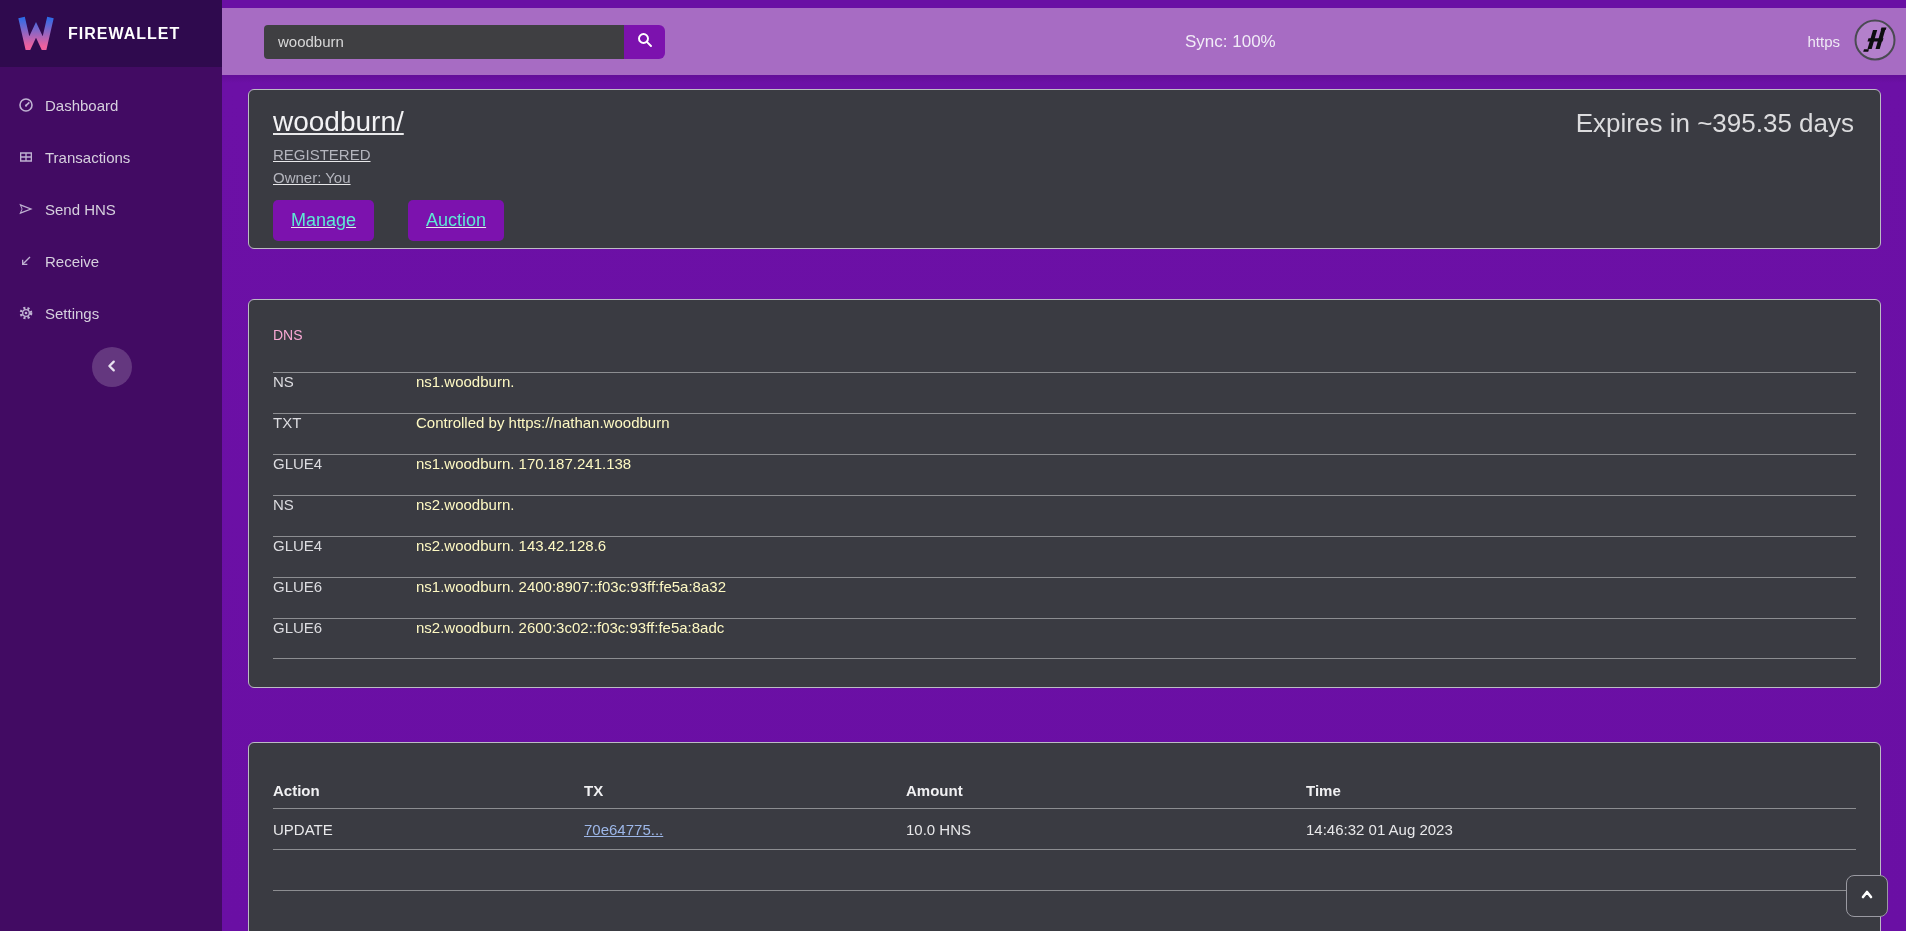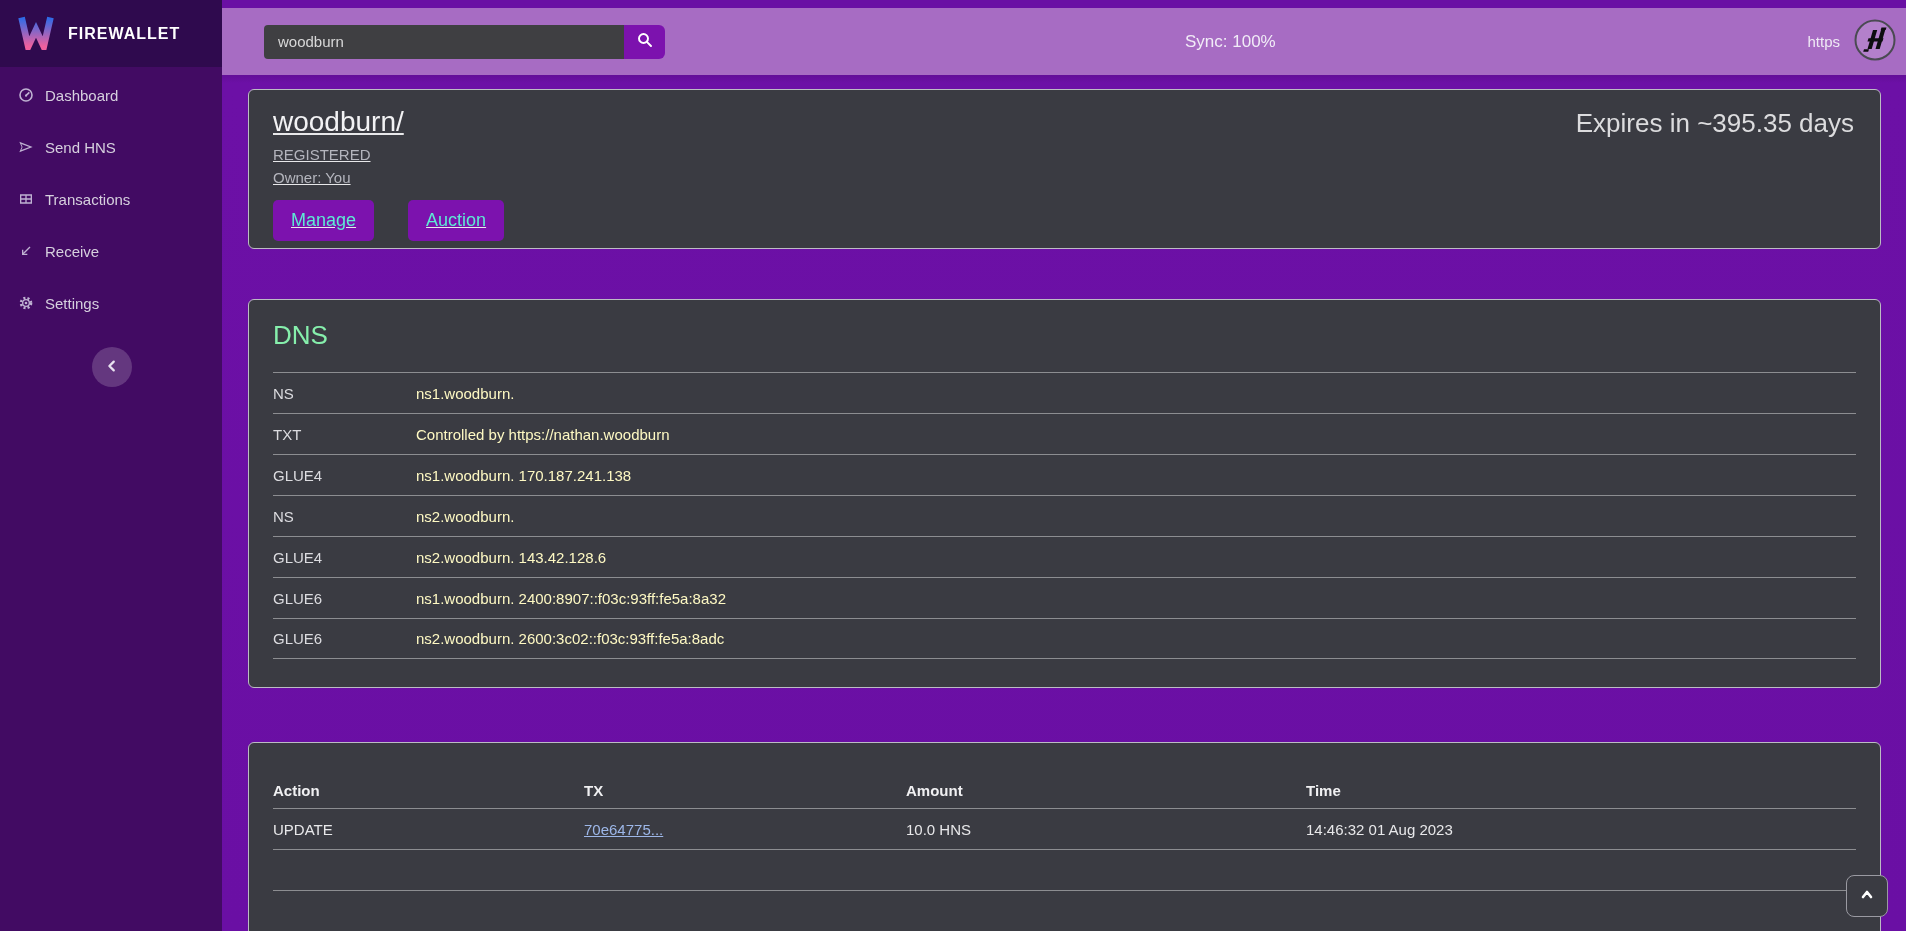--- a/index.html
+++ b/index.html
@@ -12,21 +12,21 @@
   
   .sidebar {
     position:fixed; left:0; top:0; bottom:0; width:222px;
     background:#420b63; z-index:20;
   }
   .logo-block {
     height:67px; background:#2f0a4e;
     display:flex; align-items:center; gap:12px; padding-left:16px;
   }
   .brand { color:#ffffff; font-weight:bold; font-size:16px; letter-spacing:1px; }
-  .nav { padding-top:2px; }
+  .nav { padding-top:12px; }
   .nav-item {
     height:52px; display:flex; align-items:center; gap:11px;
     padding-left:18px; color:#d6d0de; font-size:15px; cursor:pointer;
   }
   .nav-item .icn { color:#bfb2d2; display:flex; align-items:center; }
   .collapse-btn {
     position:absolute; left:92px; top:347px; width:40px; height:40px;
     border-radius:50%; background:rgba(255,255,255,0.18);
     display:flex; align-items:center; justify-content:center;
     color:#e8e2ef; cursor:pointer; border:none;
@@ -73,24 +73,24 @@
   .domain-status { font-size:15px; color:#b4b5bd; margin-top:8px; }
   .domain-owner { font-size:15px; color:#b4b5bd; margin-top:6px; }
   .expires { position:absolute; right:26px; top:18px; font-size:26px; color:#dcdcde; }
   .btn-row { margin-top:14px; display:flex; gap:34px; }
   .pbtn {
     background:#7c12ae; color:#5eead4; border:none; border-radius:5px;
     font-size:18px; padding:10px 18px; cursor:pointer; font-family:inherit;
   }
 
   .dns-card { margin-top:50px; padding:20px 24px 28px; }
-  .card-title { font-size:26px; color:#86efac; font-weight:500; line-height:30px; }
+  .card-title { font-size:14px; color:#f9a8d4; font-weight:500; line-height:30px; }
   .dns-table { margin-top:22px; }
   .dns-row {
-    display:flex; height:41px; align-items:center;
+    display:flex; height:41px; 
     border-top:1px solid rgba(255,255,255,0.42); font-size:15px;
   }
   .dns-row:last-child { border-bottom:1px solid rgba(255,255,255,0.42); }
   .dns-type { width:143px; color:#dcdce0; flex-shrink:0; }
   .dns-value { color:#fef9c3; }
 
   .history-card { margin-top:54px; padding:20px 24px; height:280px; }
   .h-table { margin-top:10px; }
   .h-row {
     display:grid; grid-template-columns:311px 322px 400px 1fr;
@@ -131,32 +131,32 @@
             <circle cx="12" cy="12" r="9" fill="none" stroke="currentColor" stroke-width="2.4"></circle>
             <path d="M12 13L17 8" stroke="currentColor" stroke-width="2.4"></path>
             <circle cx="12" cy="13" r="1.6" fill="currentColor"></circle>
           </svg>
       </span>
       <span>Dashboard</span>
     </div>
     <div class="nav-item">
       <span class="icn">
         <svg width="16" height="16" viewBox="0 0 24 24">
+            <path fill="currentColor" d="M3 5h18v14H3zm2 2v4h6V7zm8 0v4h6V7zM5 13v4h6v-4zm8 0v4h6v-4z" fill-rule="evenodd"></path>
+          </svg>
+      </span>
+      <span>Transactions</span>
+    </div>
+    <div class="nav-item">
+      <span class="icn">
+        <svg width="16" height="16" viewBox="0 0 24 24">
             <path fill="currentColor" d="M2 20l20-8L2 4l3.5 8L2 20zm4.8-8L5 7.5 17 12 5 16.5 6.8 12z"></path>
           </svg>
       </span>
       <span>Send HNS</span>
-    </div>
-    <div class="nav-item">
-      <span class="icn">
-        <svg width="16" height="16" viewBox="0 0 24 24">
-            <path fill="currentColor" d="M3 5h18v14H3zm2 2v4h6V7zm8 0v4h6V7zM5 13v4h6v-4zm8 0v4h6v-4z" fill-rule="evenodd"></path>
-          </svg>
-      </span>
-      <span>Transactions</span>
     </div>
     <div class="nav-item">
       <span class="icn">
         <svg width="16" height="16" viewBox="0 0 24 24" fill="none" stroke="currentColor" stroke-width="2">
             <path d="M18 6L7 17"></path>
             <path d="M7 10v7h7"></path>
           </svg>
       </span>
       <span>Receive</span>
     </div>

